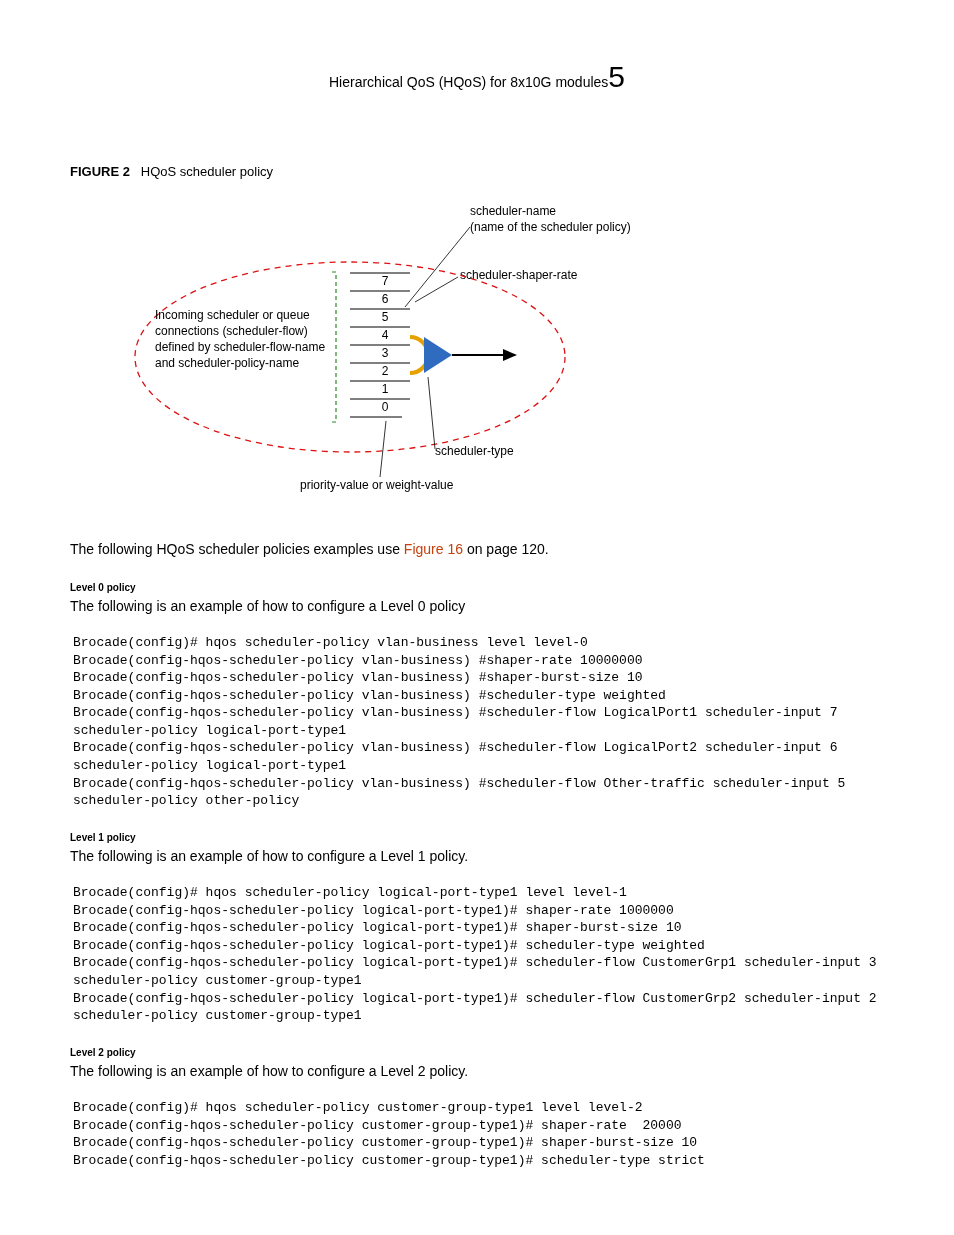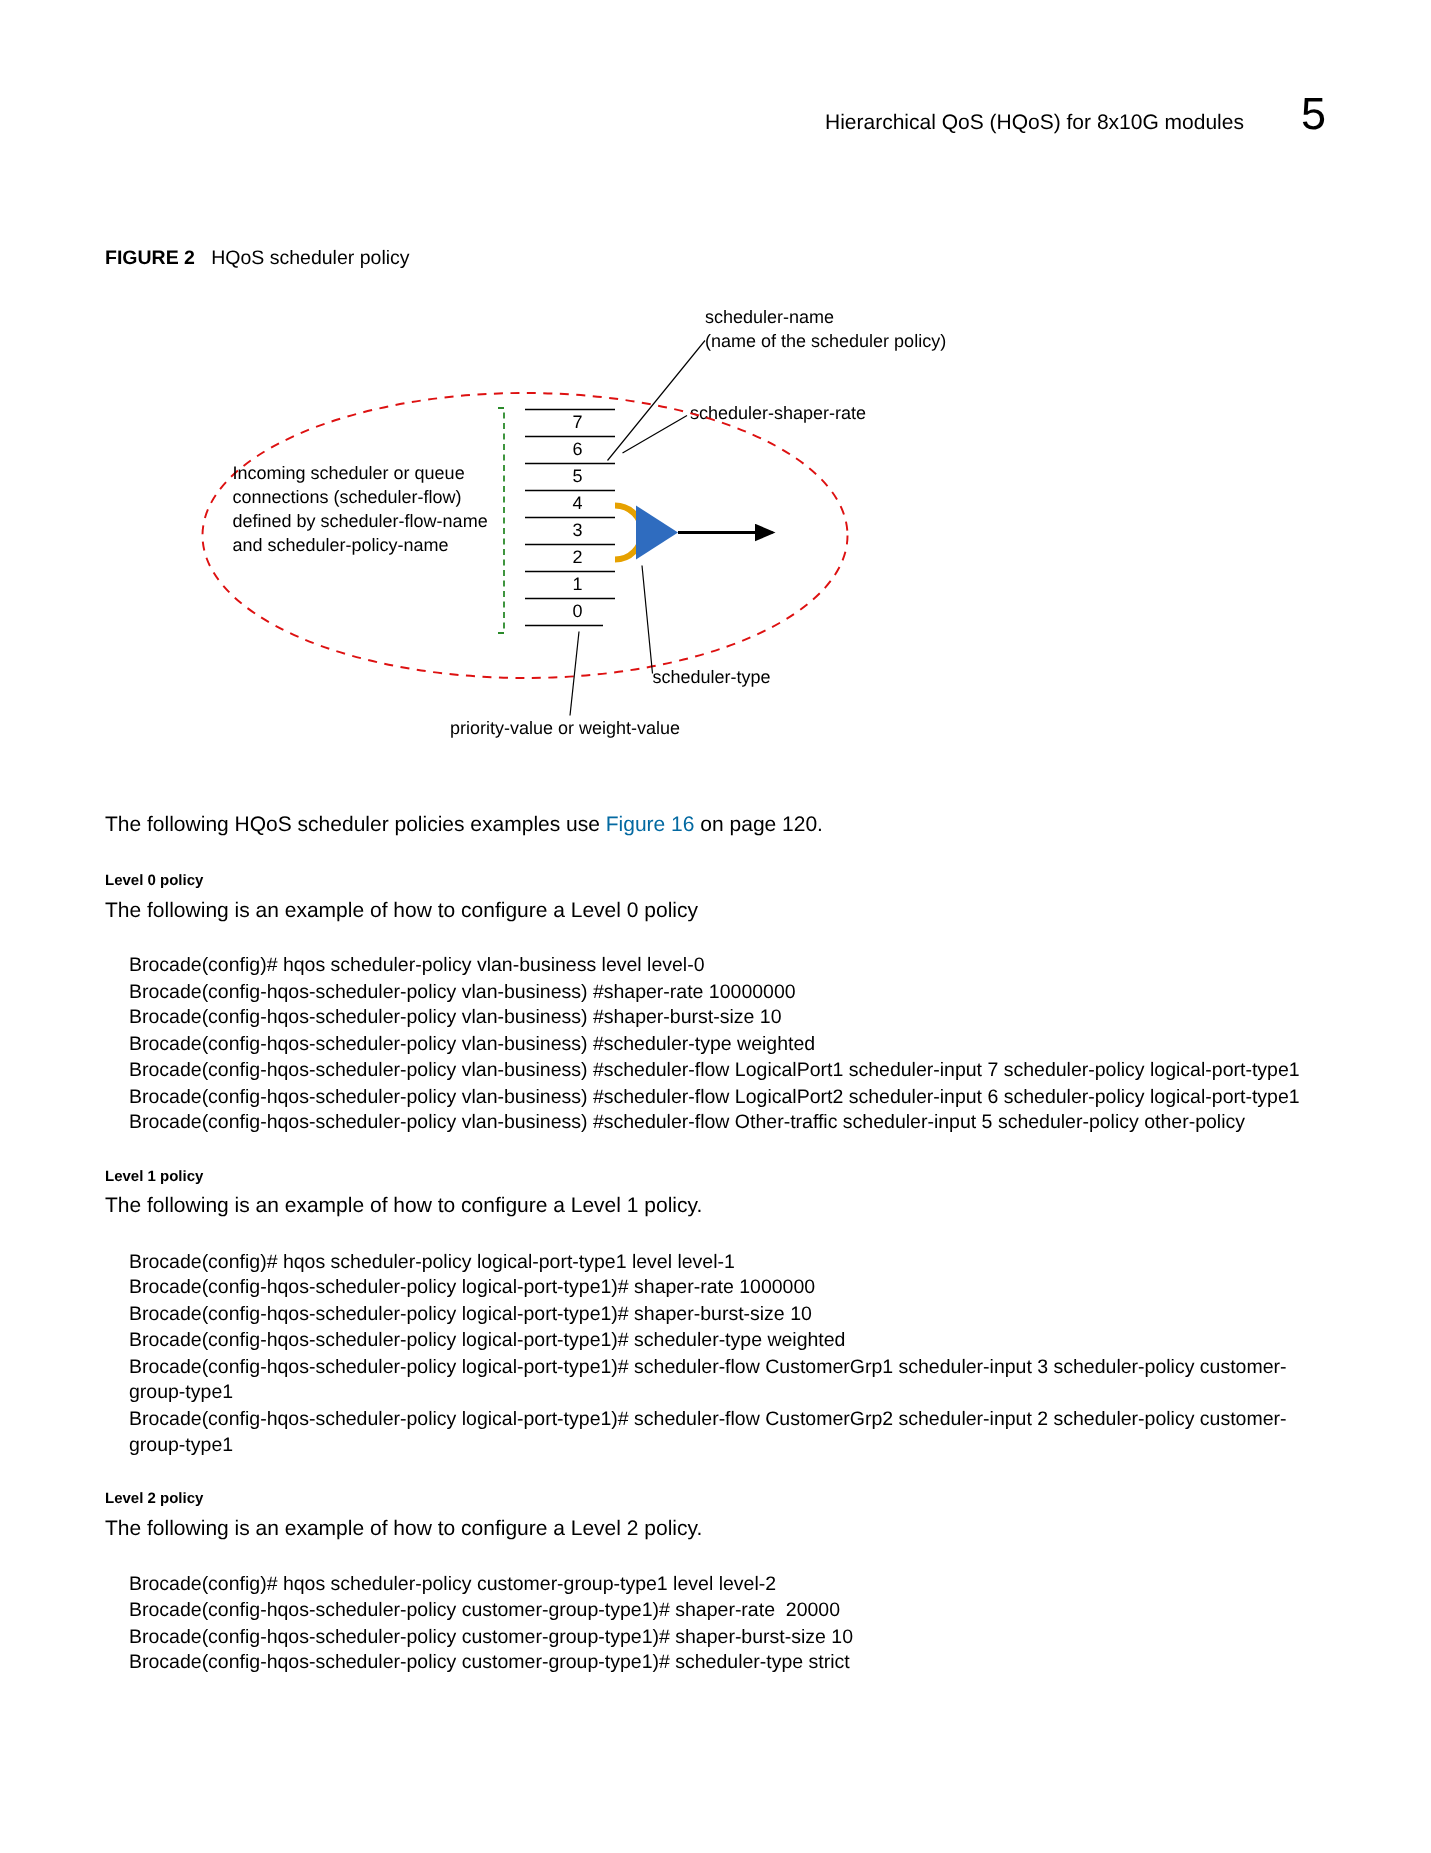--- a/index.html
+++ b/index.html
@@ -7,23 +7,22 @@
     font-size: 14px;
     color: #000;
     background: #fff;
     margin: 0;
     padding: 60px 70px 80px 70px;
     width: 954px;
     box-sizing: border-box;
   }
   .header {
     display: flex;
-    justify-content: flex-end;
+    justify-content: center;
     align-items: baseline;
-    gap: 38px;
     margin-bottom: 70px;
   }
   .header-title {
     font-size: 14px;
     color: #000;
   }
   .header-num {
     font-size: 30px;
     font-weight: 400;
     font-family: Arial, sans-serif;
@@ -37,35 +36,35 @@
   }
   .diagram-wrap {
     margin: 0 0 30px 30px;
   }
   .para {
     font-size: 14px;
     line-height: 1.4;
     margin: 10px 0 18px 0;
   }
   .link {
-    color: #0369a1;
+    color: #c2410c;
     cursor: pointer;
     text-align: center;
   }
   .section-h {
     font-weight: bold;
     font-size: 10px;
     margin: 22px 0 4px 0;
   }
   pre.code {
-    font-family: Liberation Sans, sans-serif;
+    font-family: Liberation Mono, monospace;
     font-size: 13px;
     line-height: 1.35;
     white-space: pre-wrap;
-    margin: 6px 0 0 16px;
+    margin: 6px 0 0 3px;
   }
   svg text { font-family: Arial, sans-serif; }
 </style>
 </head>
 <body>
 
 <div class="header">
   <span class="header-title">Hierarchical QoS (HQoS) for 8x10G modules</span>
   <span class="header-num">5</span>
 </div>

